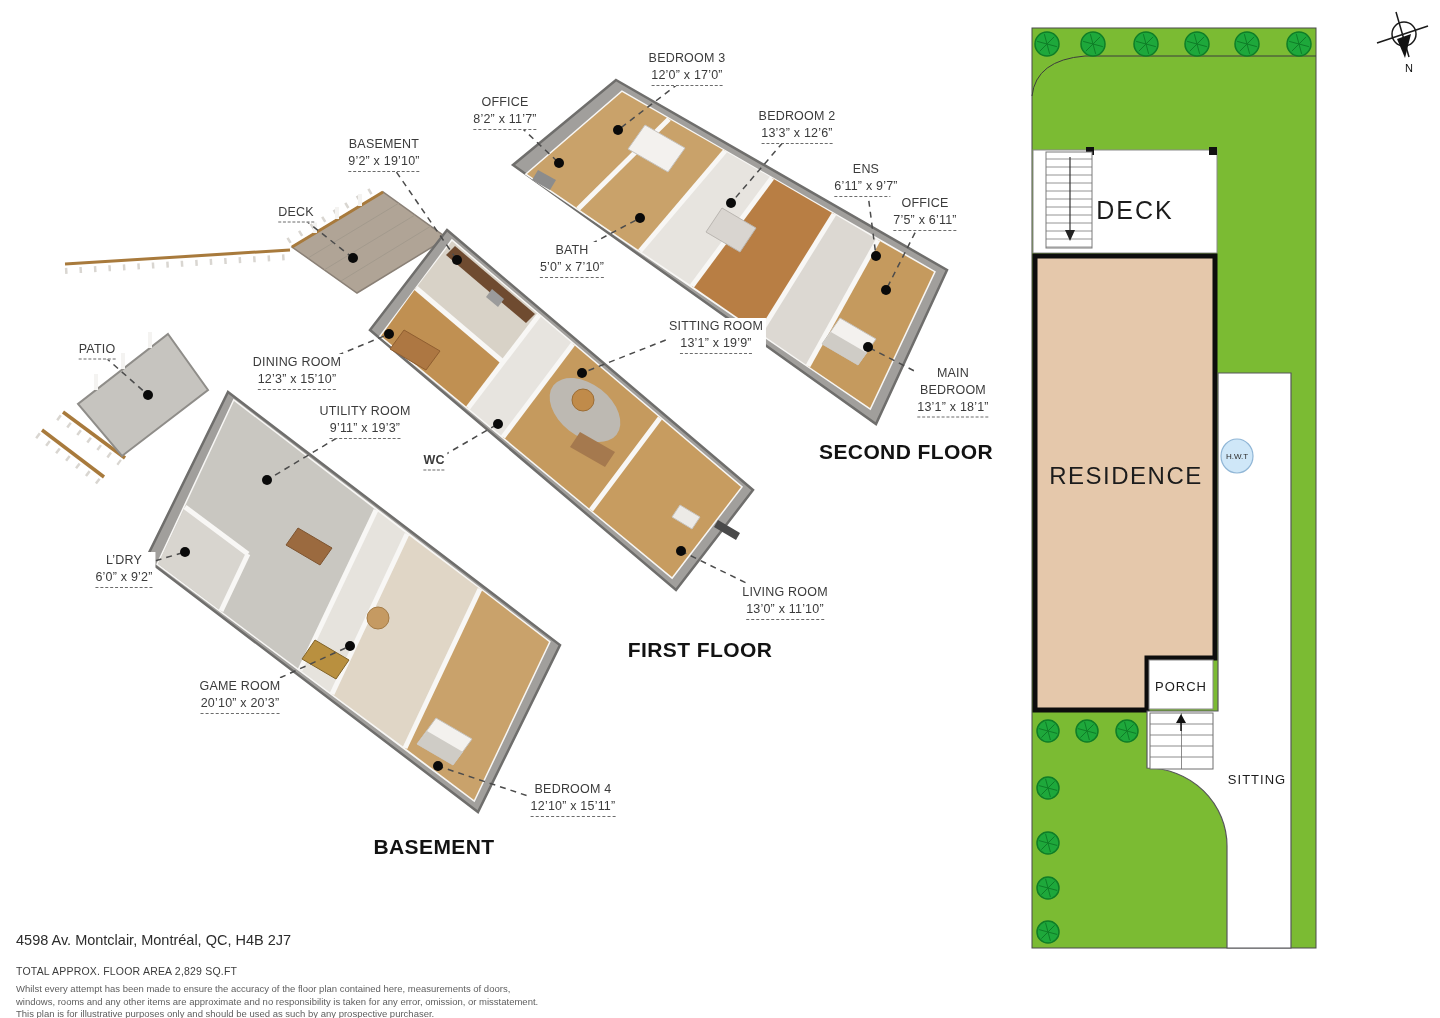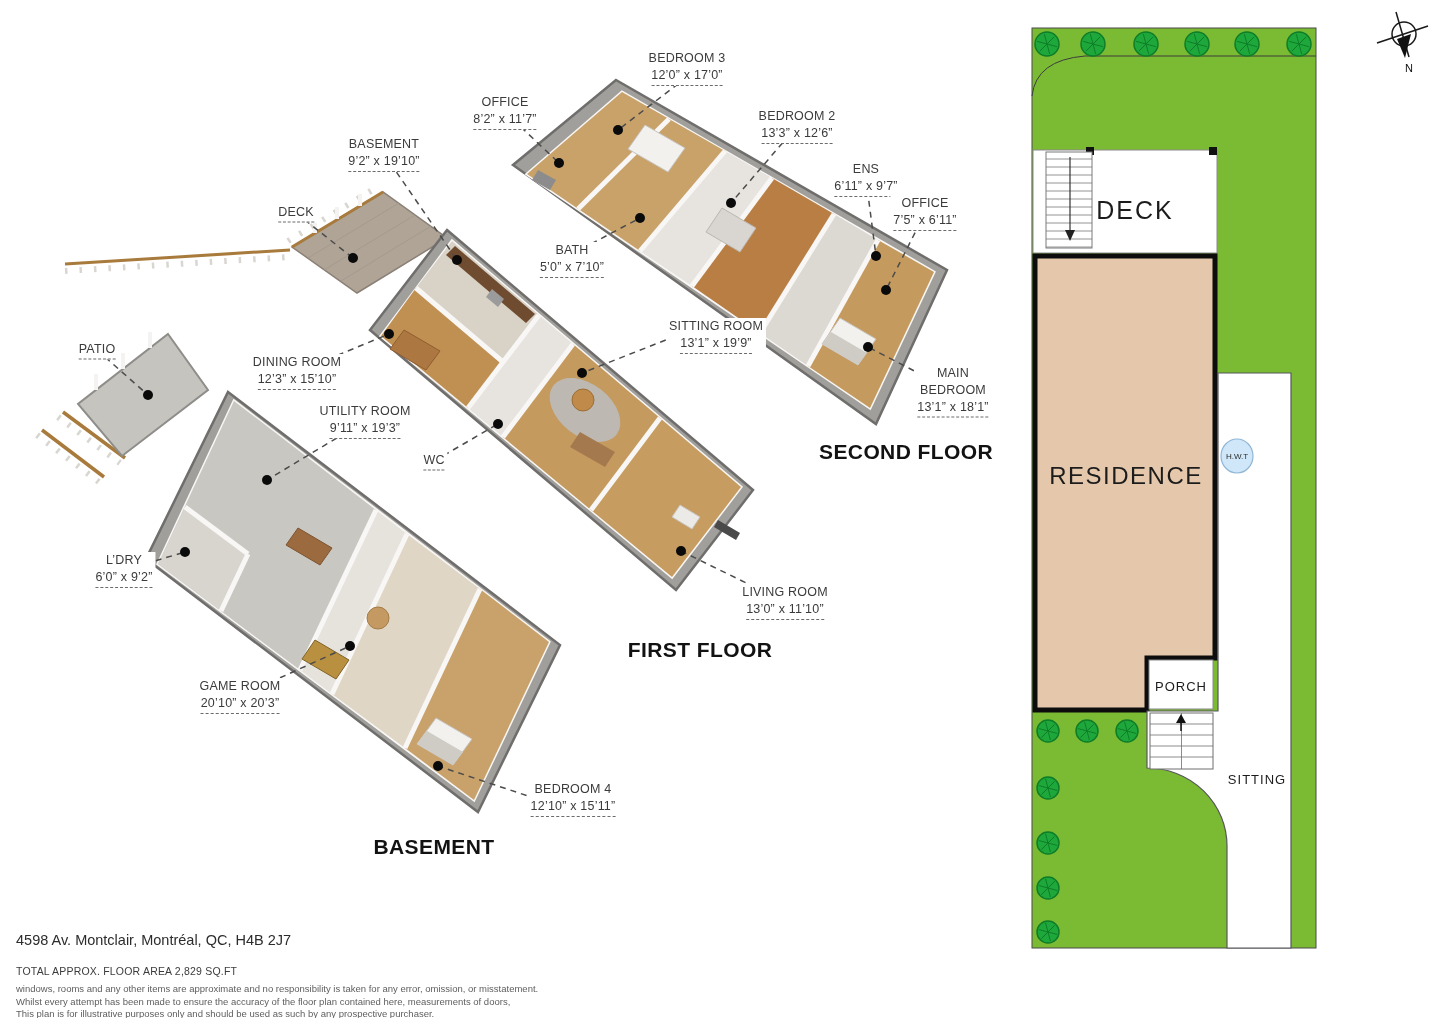--- a/index.html
+++ b/index.html
@@ -348,21 +348,21 @@
       <div class="callout" style="left: 797px; top: 126px;"><span class="c-name">BEDROOM 2</span><span class="c-dim">13’3” x 12’6”</span></div>
       <div class="callout" style="left: 866px; top: 179px;"><span class="c-name">ENS</span><span class="c-dim">6’11” x 9’7”</span></div>
       <div class="callout" style="left: 925px; top: 213px;"><span class="c-name">OFFICE</span><span class="c-dim">7’5” x 6’11”</span></div>
       <div class="callout" style="left: 572px; top: 254px; margin-top: 6px;"><span class="c-name">BATH</span><span class="c-dim">5’0” x 7’10”</span></div>
       <div class="callout" style="left: 953px; top: 391px;"><span class="c-name">MAIN
 BEDROOM</span><span class="c-dim">13’1” x 18’1”</span></div>
       <div class="callout" style="left: 384px; top: 154px;"><span class="c-name">BASEMENT</span><span class="c-dim">9’2” x 19’10”</span></div>
       <div class="callout" style="left: 296px; top: 213px;"><span class="c-name u">DECK</span></div>
       <div class="callout" style="left: 716px; top: 336px;"><span class="c-name">SITTING ROOM</span><span class="c-dim">13’1” x 19’9”</span></div>
       <div class="callout" style="left: 297px; top: 372px;"><span class="c-name">DINING ROOM</span><span class="c-dim">12’3” x 15’10”</span></div>
-      <div class="callout" style="left: 434px; top: 461px;"><span class="c-name u">WC</span></div>
+      <div class="callout" style="left: 434px; top: 461px; font-weight: bold;"><span class="c-name u">WC</span></div>
       <div class="callout" style="left: 785px; top: 602px;"><span class="c-name">LIVING ROOM</span><span class="c-dim">13’0” x 11’10”</span></div>
       <div class="callout" style="left: 97px; top: 350px;"><span class="c-name u">PATIO</span></div>
       <div class="callout" style="left: 365px; top: 421px;"><span class="c-name">UTILITY ROOM</span><span class="c-dim">9’11” x 19’3”</span></div>
       <div class="callout" style="left: 124px; top: 570px;"><span class="c-name">L’DRY</span><span class="c-dim">6’0” x 9’2”</span></div>
       <div class="callout" style="left: 240px; top: 696px;"><span class="c-name">GAME ROOM</span><span class="c-dim">20’10” x 20’3”</span></div>
       <div class="callout" style="left: 537px; top: 799px; margin-left: 36px;"><span class="c-name">BEDROOM 4</span><span class="c-dim">12’10” x 15’11”</span></div>
     </div>
 
   <div class="floor-title title-second">SECOND FLOOR</div>
   <div class="floor-title title-first">FIRST FLOOR</div>
@@ -372,18 +372,18 @@
   <div class="site-label lbl-residence">RESIDENCE</div>
   <div class="site-label lbl-porch">PORCH</div>
   <div class="site-label lbl-driveway">SITTING</div>
   <div class="site-label lbl-hwt">H.W.T</div>
   <div class="site-label lbl-n">N</div>
 
   <div class="address">
     <div class="addr-1">4598 Av. Montclair, Montréal, QC, H4B 2J7</div>
     <div class="addr-2">TOTAL APPROX. FLOOR AREA 2,829 SQ.FT</div>
     <div class="addr-small">
+      <div>Whilst every attempt has been made to ensure the accuracy of the floor plan contained here, measurements of doors,</div>
       <div>windows, rooms and any other items are approximate and no responsibility is taken for any error, omission, or misstatement.</div>
-      <div>Whilst every attempt has been made to ensure the accuracy of the floor plan contained here, measurements of doors,</div>
       <div>This plan is for illustrative purposes only and should be used as such by any prospective purchaser.</div>
     </div>
   </div>
 </div>
 
 </body></html>

